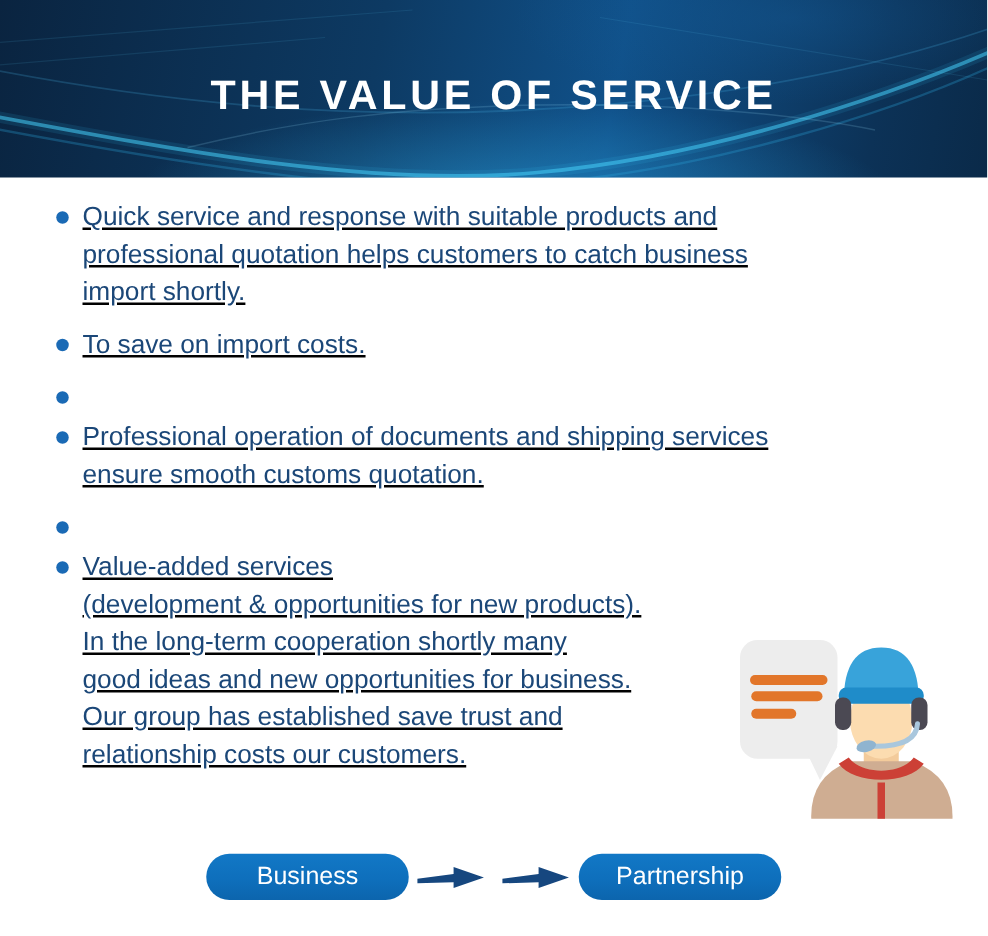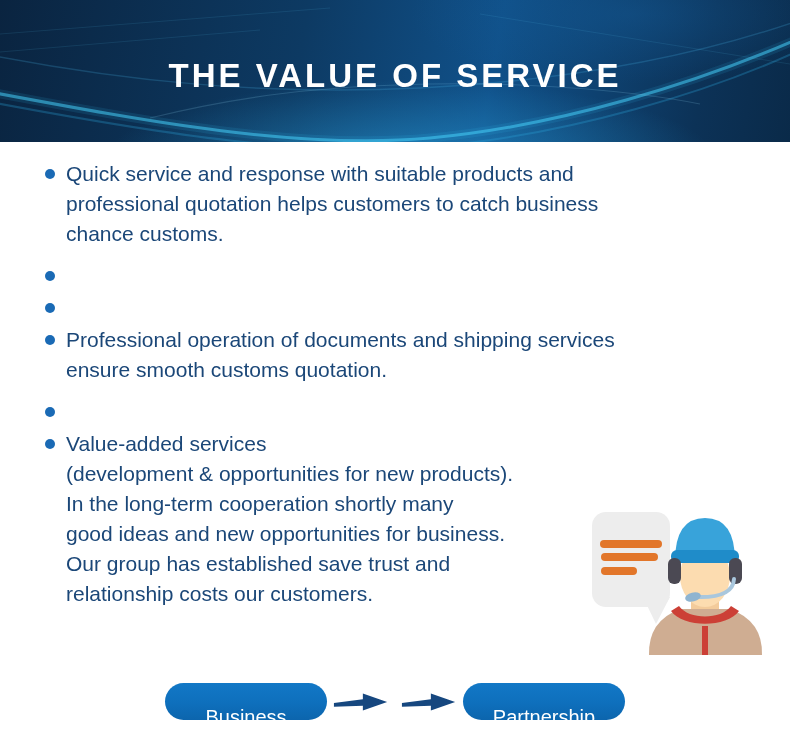--- a/index.html
+++ b/index.html
@@ -4,20 +4,21 @@
 <style>
   * { margin: 0; padding: 0; box-sizing: border-box; }
   html,body { background: #ffffff; }
   .page {
     position: relative;
     width: 790px;
     height: 749px;
     background: #ffffff;
     font-family: "Liberation Sans", sans-serif;
     overflow: hidden;
+    text-decoration: underline;
   }
 
   
   .banner {
     position: relative;
     width: 790px;
     height: 142px;
     background:
       radial-gradient(ellipse 60% 90% at 52% 115%, rgba(45,170,230,0.50), rgba(45,170,230,0) 65%),
       radial-gradient(ellipse 40% 70% at 80% 10%, rgba(20,90,150,0.45), rgba(20,90,150,0) 70%),
@@ -72,21 +73,21 @@
   .flow {
     position: absolute;
     left: 0; right: 0; top: 683px;
     display: flex;
     justify-content: center;
     align-items: center;
   }
   .flow-pill {
     min-width: 162px;
     height: 37px;
-    padding: 16px 18px;
+    padding: 0 18px;
     border-radius: 19px;
     background: linear-gradient(180deg, #1278c6 0%, #0e6fbc 55%, #0c65ad 100%);
     color: #ffffff;
     font-size: 20px;
     line-height: 37px;
     text-align: center;
   }
   .flow-arrow {
     width: 56px;
     height: 30px;
@@ -110,25 +111,28 @@
     </svg>
     <div class="banner-title">THE VALUE OF SERVICE</div>
   </div>
 
   <ul class="bullets">
     <li class="bullet-item">
       <span class="bullet-dot"></span>
       <div class="bullet-text">
         <span>Quick service and response with suitable products and</span>
         <span>professional quotation helps customers to catch business</span>
-        <span>chance customs.</span>
-      </div>
-    </li>
-    <li class="bullet-item">
-      <span class="bullet-dot"></span>
+        <span>import shortly.</span>
+      </div>
+    </li>
+    <li class="bullet-item">
+      <span class="bullet-dot"></span>
+      <div class="bullet-text">
+        <span>To save on import costs.</span>
+      </div>
     </li>
     <li class="bullet-item">
       <span class="bullet-dot"></span>
     </li>
     <li class="bullet-item">
       <span class="bullet-dot"></span>
       <div class="bullet-text">
         <span>Professional operation of documents and shipping services</span>
         <span>ensure smooth customs quotation.</span>
       </div>

